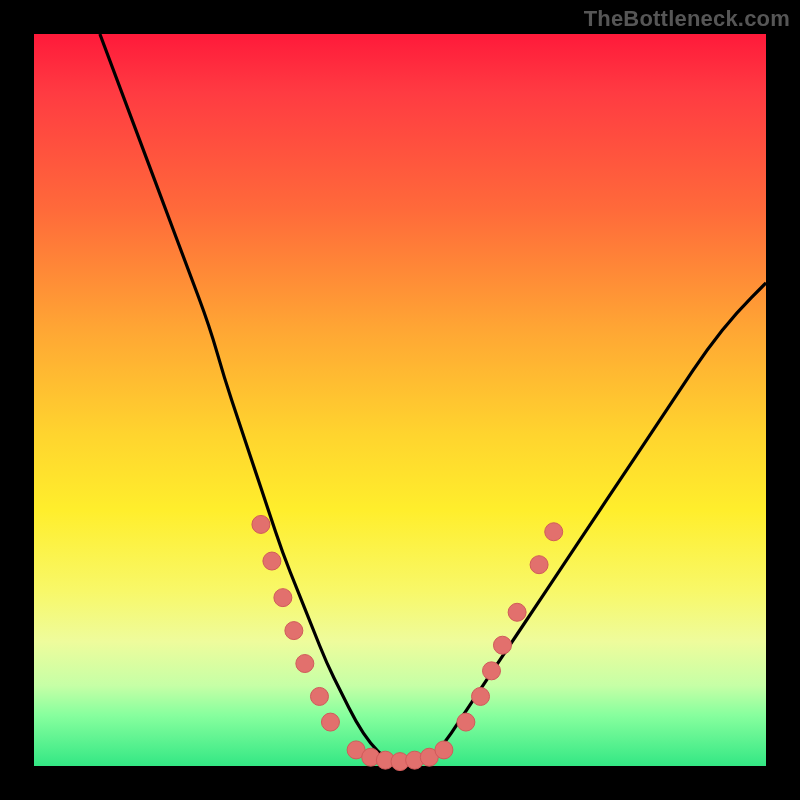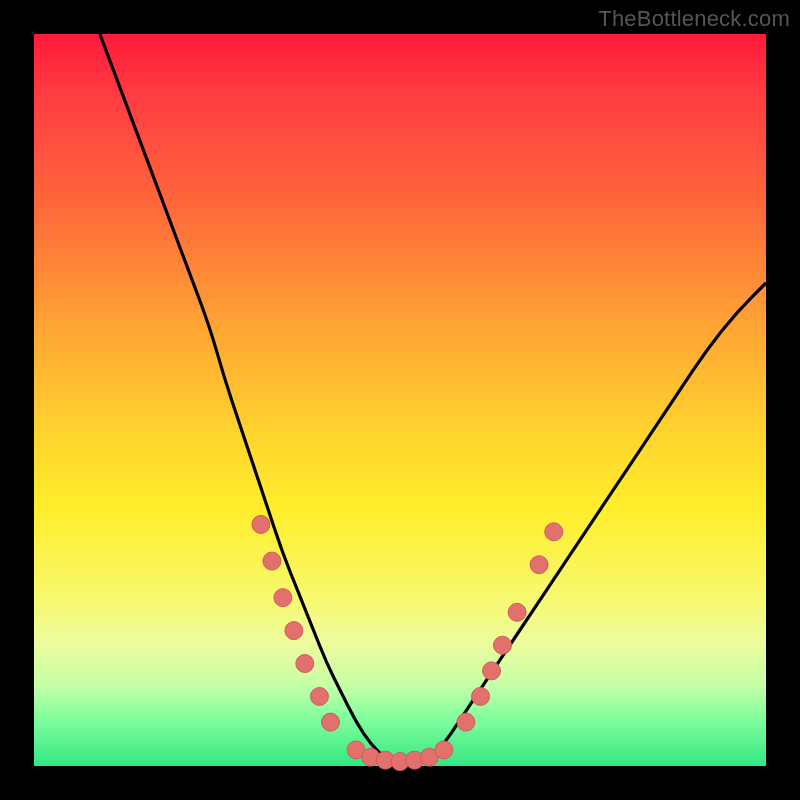--- a/index.html
+++ b/index.html
@@ -39,21 +39,21 @@
       #88ff9e 93%,
       #33e784 100%
     );
   }
   .watermark {
     position: absolute;
     top: 6px;
     right: 10px;
     color: #565656;
     font-size: 22px;
-    font-weight: 400;
+    font-weight: 700;
     letter-spacing: 0.2px;
   }
   svg.curve {
     position: absolute;
     left: 0;
     top: 0;
     width: 732px;
     height: 732px;
     overflow: visible;
   }

